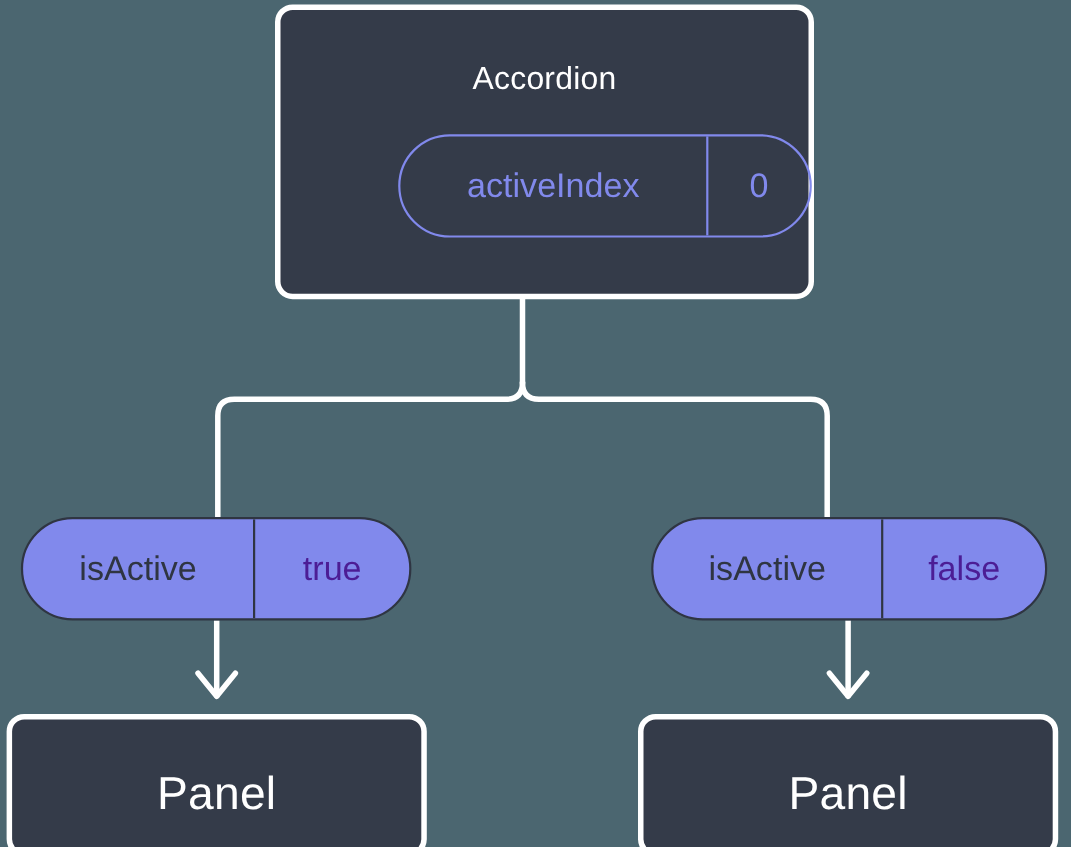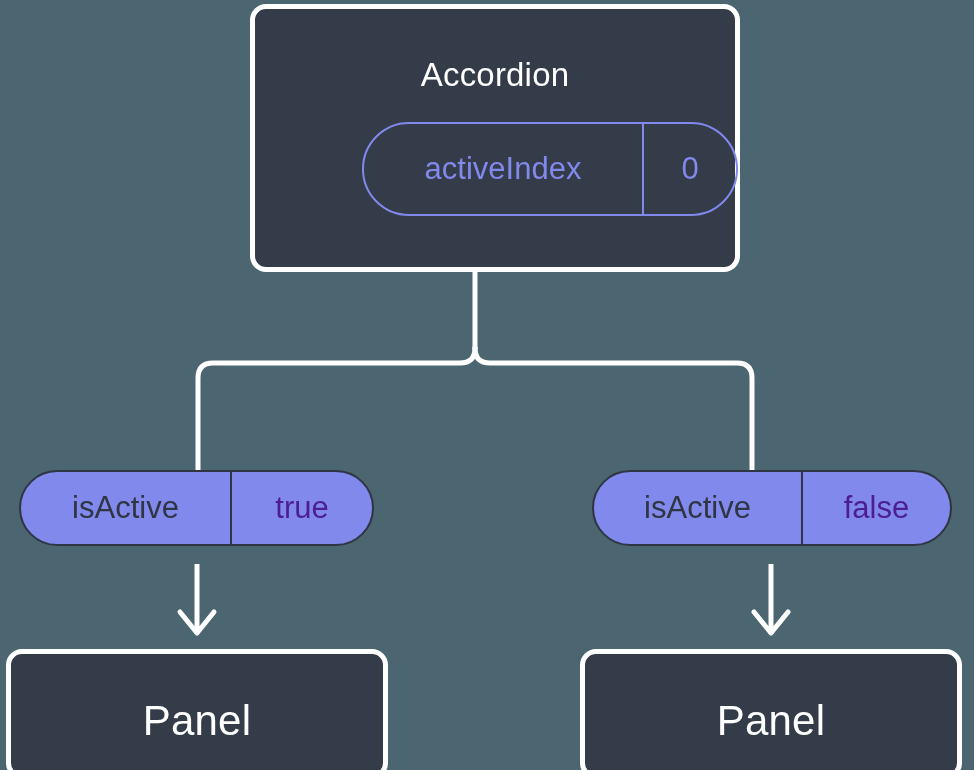--- a/index.html
+++ b/index.html
@@ -40,21 +40,21 @@
     top: 4px;
     width: 490px;
     height: 268px;
   }
   .node-title {
     position: absolute;
     left: 0;
     right: 0;
     text-align: center;
     color: #ffffff;
-    font-size: 33px;
+    font-size: 29px;
     font-weight: 400;
     letter-spacing: 0.2px;
     white-space: nowrap;
   }
   #accordion-node .node-title {
     top: 47px;
   }
 
   
   .pill-outline {
@@ -89,21 +89,21 @@
     justify-content: center;
     flex: 1 1 auto;
     color: #8189ec;
     font-size: 31px;
     white-space: nowrap;
   }
 
   
   .pill-filled {
     position: absolute;
-    height: 76px;
+    height: 94px;
     background: #8189ec;
     border: 2px solid #2f3542;
     border-radius: 47px;
     box-sizing: border-box;
     display: flex;
     align-items: stretch;
     overflow: hidden;
   }
   .pill-filled .pill-key {
     display: flex;

